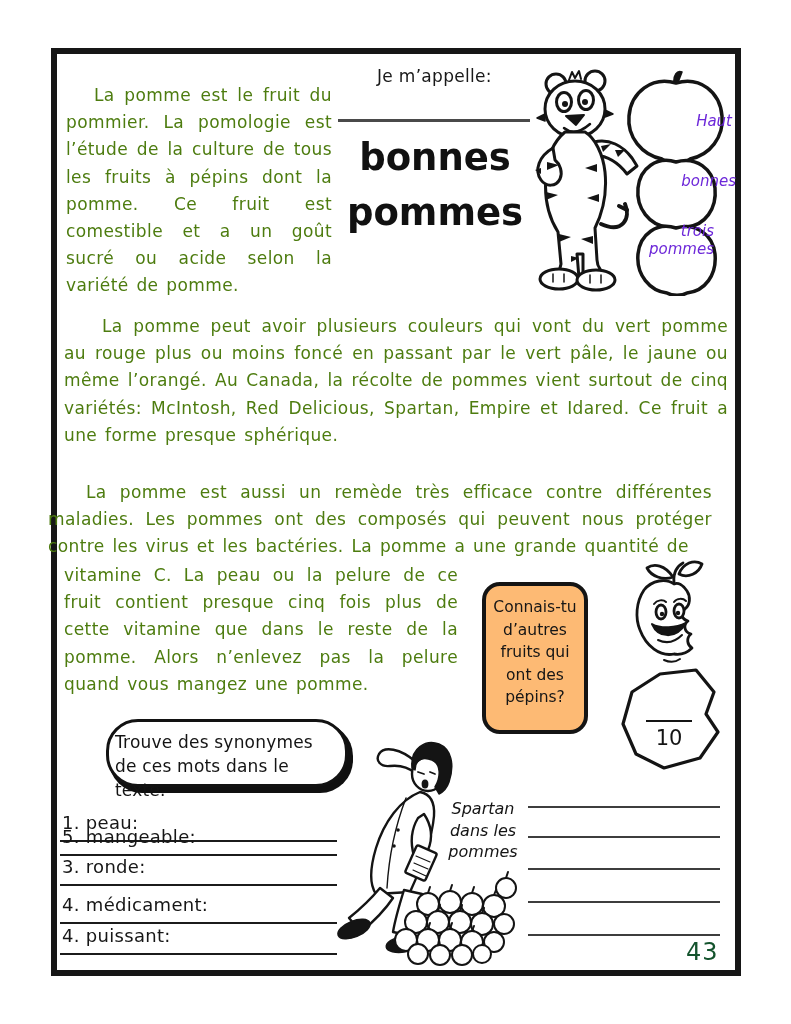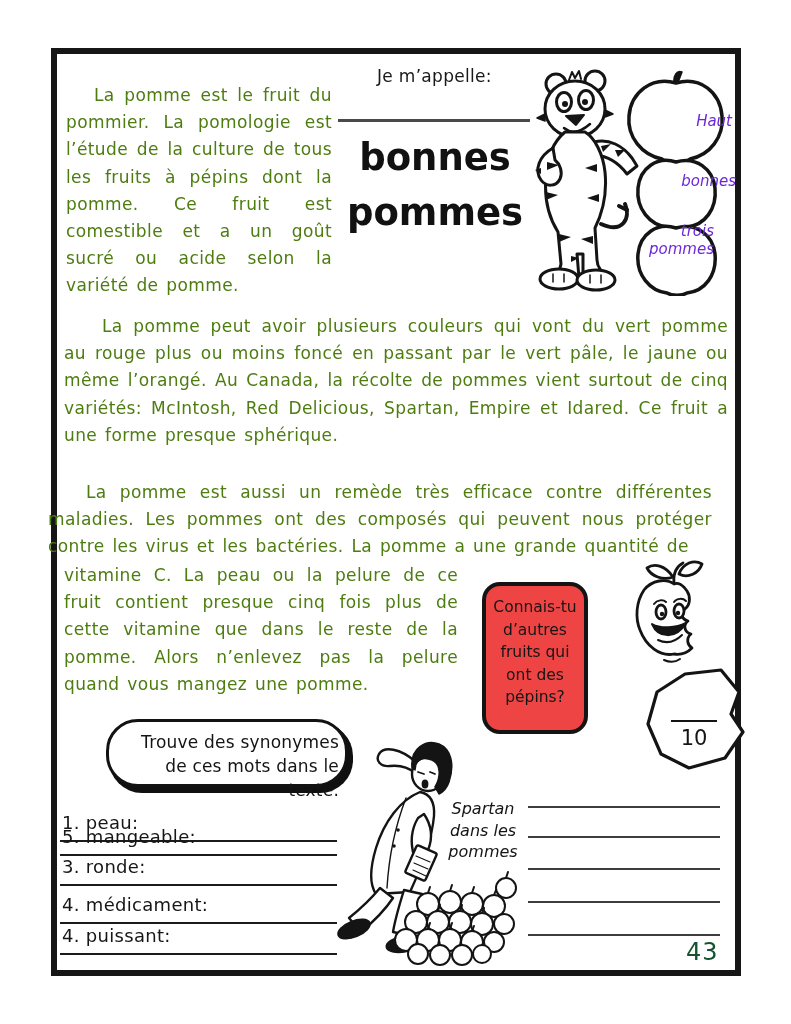--- a/index.html
+++ b/index.html
@@ -39,36 +39,36 @@
   .stack-label {
     position:absolute; text-align:right; font-style:italic;
     font-size:15px; line-height:18px; color:#6d28d9;
   }
   .stk1 { left:0; top:42px; width:100%; }
   .stk2 { left:4px; top:102px; width:100%; }
   .stk3 { left:22px; top:152px; width:76px; }
 
   .qbox {
     left:482px; top:582px; width:106px; height:152px;
-    border:4px solid #141414; border-radius:18px; background:#ef4444;
+    border:4px solid #141414; border-radius:18px; background:#fdba74;
     text-align:center; padding-top:10px;
   }
   .qbox span { display:block; font-size:15.5px; line-height:22.5px; color:#161616; }
 
   .bitten-wrap { left:628px; top:560px; width:94px; height:112px; }
 
-  .blob-wrap { left:643px; top:668px; width:106px; height:102px; }
+  .blob-wrap { left:618px; top:668px; width:106px; height:102px; }
   .blob-line { position:absolute; left:28px; top:52px; width:46px; border-top:2.5px solid #141414; }
   .blob-score { position:absolute; left:24px; top:58px; width:54px; text-align:center; font-size:21px; color:#141414; }
 
   .tbox {
     left:106px; top:719px; width:242px; height:68px;
     border:3.5px solid #121212; border-radius:32px; background:#fff;
     box-shadow:4px 5px 0 1px #101010;
-    text-align:right; padding:8px 6px 0 6px;
+    text-align:left; padding:8px 6px 0 6px;
     font-size:17px; line-height:24px; color:#141414; letter-spacing:.2px;
   }
 
   .syn-row {
     position:absolute; left:60px; width:277px; height:30px;
     border-bottom:2.5px solid #1b1b1b; font-size:18px; color:#161616;
     padding-left:2px; letter-spacing:.3px;
   }
 
   .figure-wrap { left:336px; top:736px; width:198px; height:230px; }

